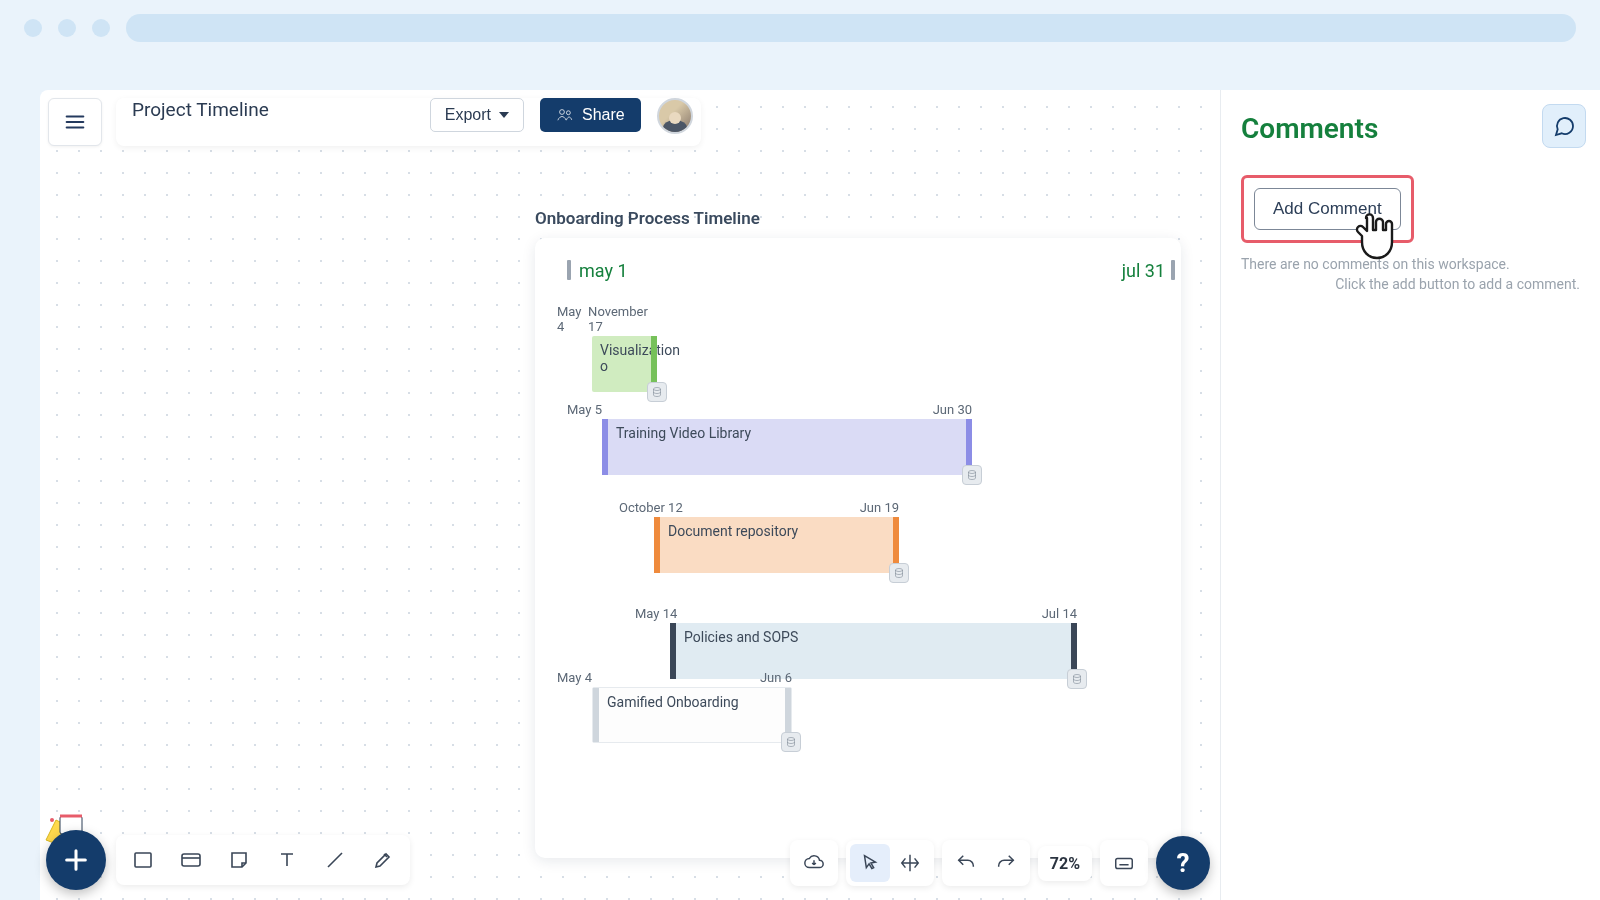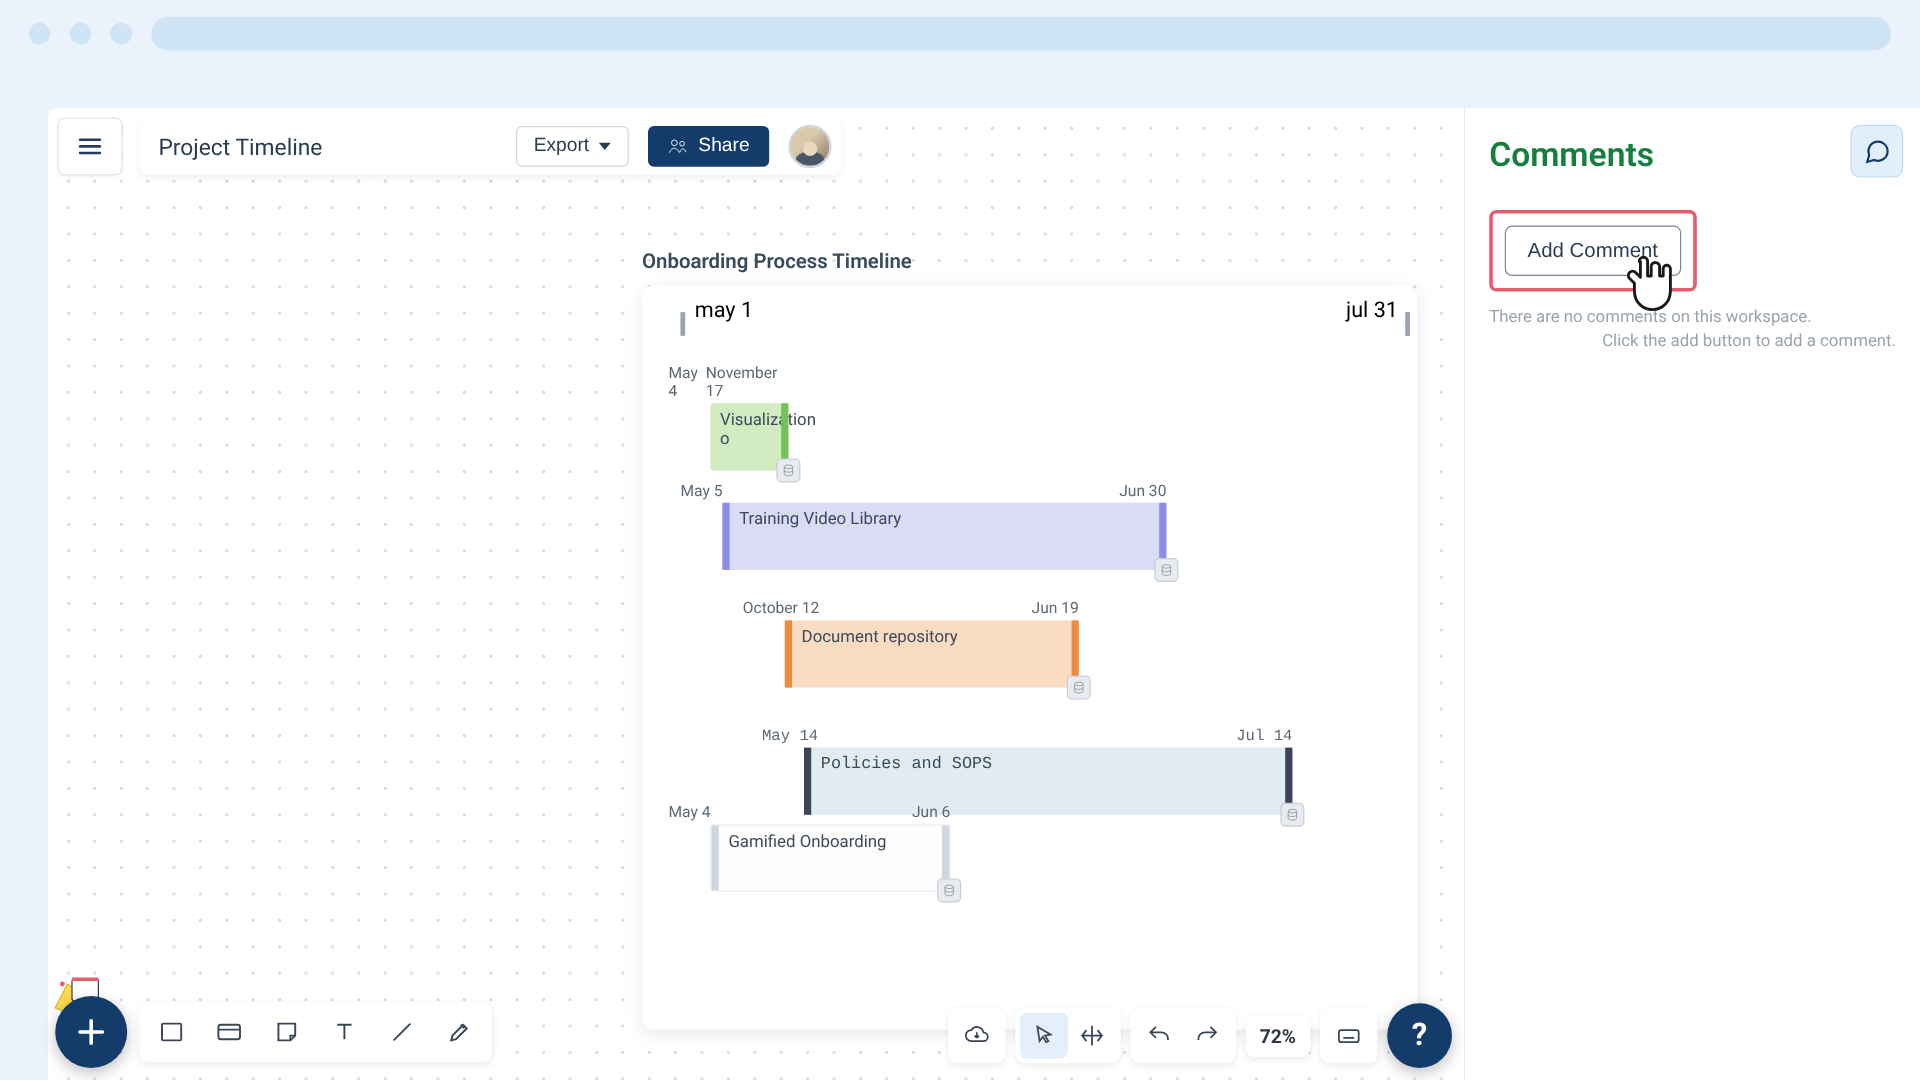--- a/index.html
+++ b/index.html
@@ -53,21 +53,21 @@
   border-radius: 6px;
   display: flex; align-items: center; justify-content: center;
   box-shadow: 0 1px 3px rgba(0,0,0,.06);
 }
 .menu-btn svg { width: 22px; height: 22px; stroke: #243a5e; }
 .title-pill {
   background: #fff;
   border-radius: 8px;
   box-shadow: 0 2px 6px rgba(0,0,0,.06);
   display: flex;
-  align-items: center;
+  align-items: flex-start;
   height: 48px;
   padding: 0 8px 0 16px;
   gap: 16px;
 }
 .page-title { font-size: 19px; color: #2b3b52; margin-right: 145px; }
 .export-btn {
   border: 1px solid #cfd6de;
   background: #fff;
   border-radius: 5px;
   padding: 7px 14px;
@@ -114,21 +114,21 @@
   position: absolute;
   top: 148px; left: 495px;
   width: 646px; height: 620px;
   background: #fff;
   border-radius: 10px;
   box-shadow: 0 3px 14px rgba(20,40,70,.10);
 }
 .axis-tick { position: absolute; top: 22px; width: 4px; height: 20px; background: #9aa4b0; border-radius: 1px; }
 .axis-tick.left { left: 32px; }
 .axis-tick.right { right: 6px; }
-.axis-label { position: absolute; top: 10px; font-size: 18px; color: #000000; }
+.axis-label { position: absolute; top: 22px; font-size: 18px; color: #15803d; }
 .axis-label.left { left: 44px; }
 .axis-label.right { right: 16px; }
 
 .bar-wrap { position: absolute; }
 .bar-dates { font-size: 13px; color: #5c6876; display: flex; justify-content: space-between; margin-bottom: 2px; }
 .bar {
   height: 56px; border-radius: 2px;
   position: relative;
   display: flex; align-items: flex-start; margin-left: 35px;
 }
@@ -354,21 +354,21 @@
           <div class="db-icon">
               <svg viewBox="0 0 24 24">
                 <ellipse cx="12" cy="6" rx="7" ry="3"></ellipse>
                 <path d="M5 6v12c0 1.7 3.1 3 7 3s7-1.3 7-3V6"></path>
                 <path d="M5 12c0 1.7 3.1 3 7 3s7-1.3 7-3"></path>
               </svg>
             </div>
         </div>
       </div>
 
-      <div class="bar-wrap" style="top:368px; left:100px; width:442px;font-family:Liberation Mono, monospace;">
+      <div class="bar-wrap" style="top:368px; left:100px; width:442px;">
         <div class="bar-dates">
           <span>May 14</span>
           <span>Jul 14</span>
         </div>
         <div class="bar" style="background:#e0ebf2;">
           <div class="edge" style="background:#3a4657;"></div>
           <div class="text">Policies and SOPS</div>
           <div class="edge" style="background:#3a4657;position:absolute;right:0;top:0;"></div>
           <div class="db-icon">
               <svg viewBox="0 0 24 24">

